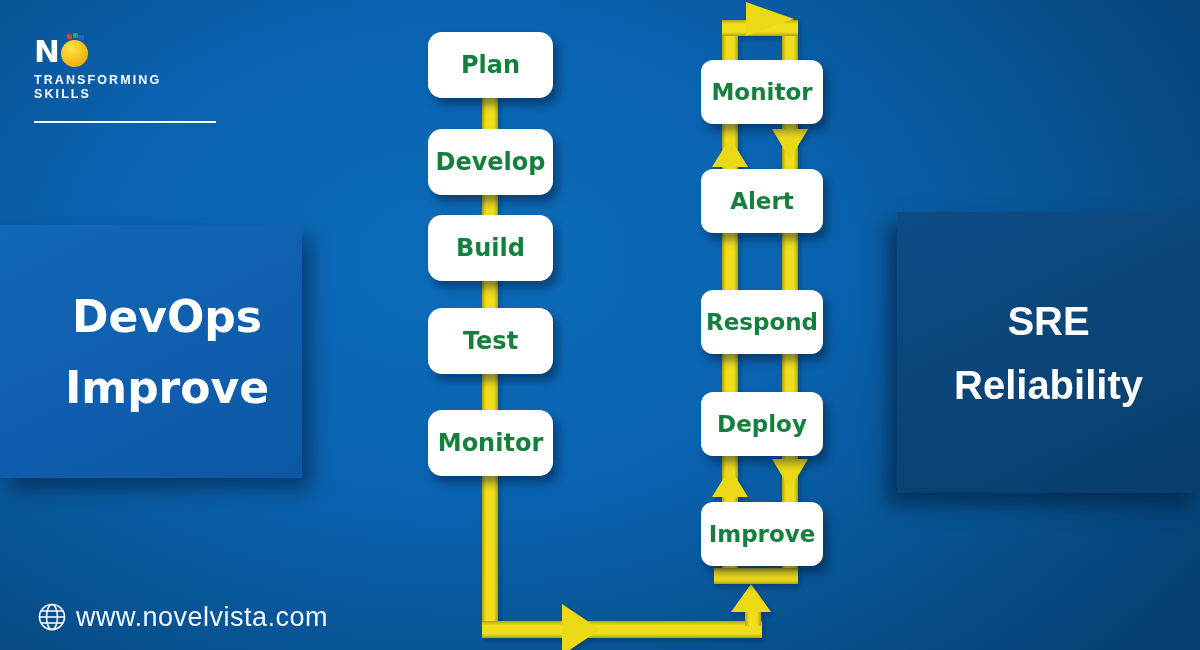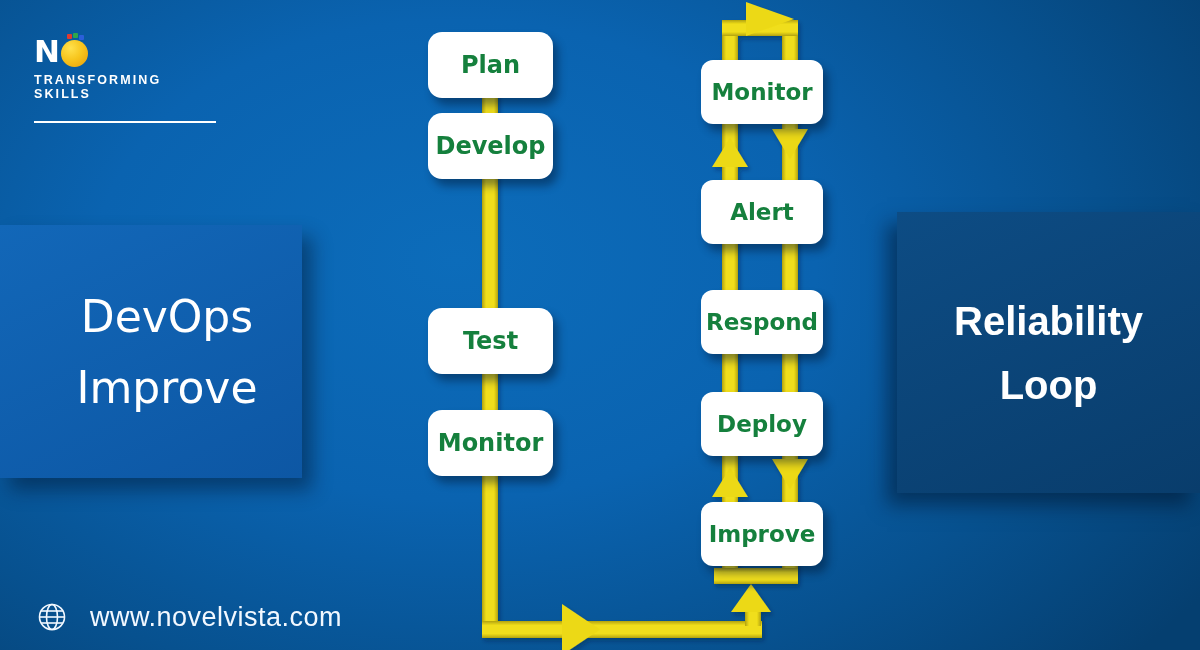--- a/index.html
+++ b/index.html
@@ -22,39 +22,39 @@
   .px.g{background:#2fa64b;left:12px;top:-7px;}
   .px.b{background:#2b5fd9;left:18px;top:-5px;}
   .logo-tagline{margin-top:6px;color:#ffffff;font-size:12.5px;font-weight:600;letter-spacing:2.1px;
     font-family:"Liberation Sans",sans-serif;border-bottom:2px solid #fff;padding-bottom:20px;width:182px;}
 
   
   .panel{position:absolute;display:flex;flex-direction:column;justify-content:center;align-items:center;z-index:2;}
   .panel-left{left:0;top:225px;width:302px;height:253px;
     background:linear-gradient(155deg,#1267b8 0%,#0d57a4 100%);
     box-shadow:10px 12px 18px rgba(2,18,40,0.45);}
-  .panel-left .line{color:#fff;font-weight:400;font-size:44px;line-height:71px;margin-left:32px;}
+  .panel-left .line{color:#fff;font-weight:700;font-size:44px;line-height:71px;margin-left:32px;}
   .panel-right{left:897px;top:212px;width:303px;height:281px;
     background:linear-gradient(155deg,#0d4c84 0%,#093d6c 100%);
     box-shadow:-10px 12px 18px rgba(2,18,40,0.5);}
   .panel-right .line{color:#fff;font-weight:800;font-size:40px;line-height:64px;font-family:"Liberation Sans",sans-serif;font-weight:700;}
 
   
   .flow-box{position:absolute;background:#ffffff;display:flex;align-items:center;justify-content:center;
     color:#15803d;font-weight:800;z-index:2;}
   .mid-box{left:428px;width:125px;height:66px;border-radius:14px;font-size:24px;
     box-shadow:5px 7px 9px rgba(3,22,48,0.45);}
   .loop-box{left:701px;width:122px;height:64px;border-radius:12px;font-size:23px;
     box-shadow:5px 7px 9px rgba(3,22,48,0.45);}
 
   
   #connectors{position:absolute;left:0;top:0;z-index:1;}
 
   
-  .footer{position:absolute;left:36px;top:601px;display:flex;align-items:center;gap:22px;color:#f2f8ff;}
+  .footer{position:absolute;left:36px;top:601px;display:flex;align-items:center;gap:8px;color:#f2f8ff;}
   .footer .site{font-family:"Liberation Sans",sans-serif;font-size:27px;font-weight:400;letter-spacing:0.5px;}
 </style>
 </head>
 <body>
 
 <div id="stage">
 
   <div class="logo">
     <div class="logo-row">
       <span>N</span>
@@ -107,31 +107,32 @@
       <polygon points="772,459 808,459 790,489" fill="#ecd916"></polygon>
     </g>
   </svg>
 
   <div class="panel panel-left">
     <div class="line">DevOps</div>
     <div class="line">Improve</div>
   </div>
 
   <div class="panel panel-right">
+    <div class="line">SRE</div>
     <div class="line">Reliability</div>
-    <div class="line">Loop</div>
   </div>
 
   <div class="flow-box mid-box" style="top:32px">Plan</div>
-  <div class="flow-box mid-box" style="top:113px">Develop</div>
+  <div class="flow-box mid-box" style="top:129px">Develop</div>
+  <div class="flow-box mid-box" style="top:215px">Build</div>
   <div class="flow-box mid-box" style="top:308px">Test</div>
   <div class="flow-box mid-box" style="top:410px">Monitor</div>
 
   <div class="flow-box loop-box" style="top:60px">Monitor</div>
-  <div class="flow-box loop-box" style="top:180px">Alert</div>
+  <div class="flow-box loop-box" style="top:169px">Alert</div>
   <div class="flow-box loop-box" style="top:290px">Respond</div>
   <div class="flow-box loop-box" style="top:392px">Deploy</div>
   <div class="flow-box loop-box" style="top:502px">Improve</div>
 
   <div class="footer">
     <svg width="32" height="32" viewBox="0 0 32 32">
       <g fill="none" stroke="#f2f8ff" stroke-width="1.6">
         <circle cx="16" cy="16" r="12.5"></circle>
         <ellipse cx="16" cy="16" rx="5.5" ry="12.5"></ellipse>
         <line x1="3.5" y1="16" x2="28.5" y2="16"></line>

